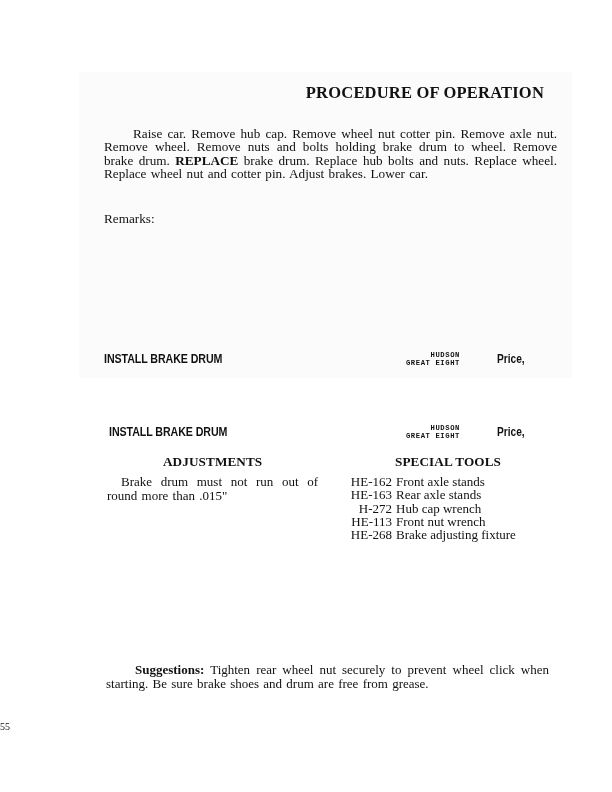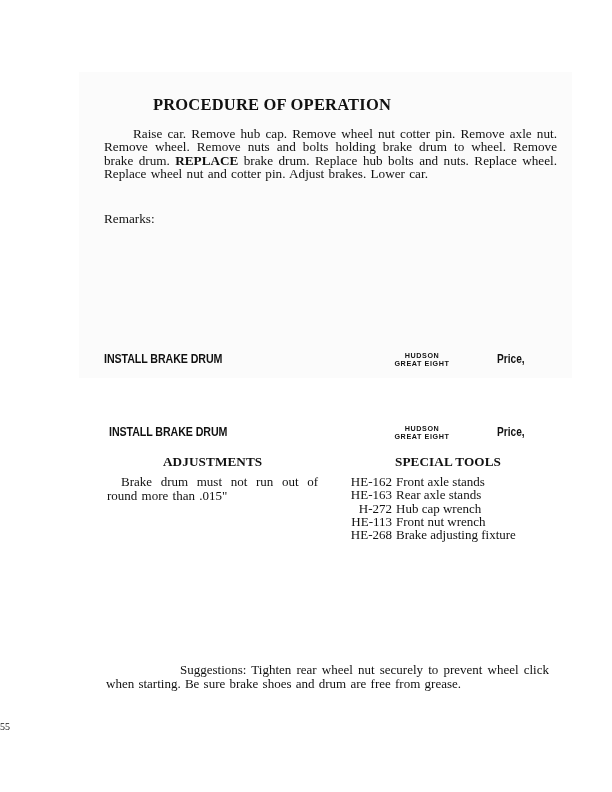--- a/index.html
+++ b/index.html
@@ -20,22 +20,22 @@
       left: 79px;
       top: 72px;
       width: 493px;
       height: 306px;
       background: #fbfbfb;
     }
     .proc-title {
       position: absolute;
       left: 0;
       width: 544px;
-      top: 95px;
-      text-align: center;
+      top: 83px;
+      text-align: right;
       font-family: "Liberation Serif", "DejaVu Serif", serif;
       font-weight: bold;
       font-size: 16.5px;
       letter-spacing: 0.2px;
     }
     .proc-body {
       position: absolute;
       left: 104px;
       top: 127px;
       width: 453px;
@@ -65,25 +65,25 @@
       font-family: "Liberation Sans", "DejaVu Sans", sans-serif;
       font-weight: bold;
       font-size: 13px;
       transform: scaleX(0.82);
       transform-origin: left center;
       letter-spacing: -0.1px;
       white-space: nowrap;
     }
     .brand {
       position: absolute;
-      font-family: Liberation Sans, sans-serif;
+      font-family: Liberation Mono, monospace;
       font-weight: bold;
       font-size: 7.2px;
       line-height: 7.6px;
-      text-align: center;
+      text-align: right;
       letter-spacing: 0.6px;
     }
     .price {
       position: absolute;
       font-family: "Liberation Sans", "DejaVu Sans", sans-serif;
       font-weight: bold;
       font-size: 13px;
       transform: scaleX(0.78);
       transform-origin: left center;
       white-space: nowrap;
@@ -130,21 +130,21 @@
       left: 106px;
       top: 663px;
       width: 443px;
       font-family: "Liberation Serif", "DejaVu Serif", serif;
       font-size: 13px;
       line-height: 14px;
       text-align: justify;
       text-indent: 29px;
       word-spacing: 1px;
     }
-    .suggestions .label { font-weight: normal; margin-left: 45px; }
+    .suggestions .label { font-weight: bold; }
     .page-number {
       position: absolute;
       left: 0;
       width: 612px;
       top: 721px;
       text-align: left;
       font-family: Liberation Serif, serif;
       font-size: 10px;
     }
   </style>

